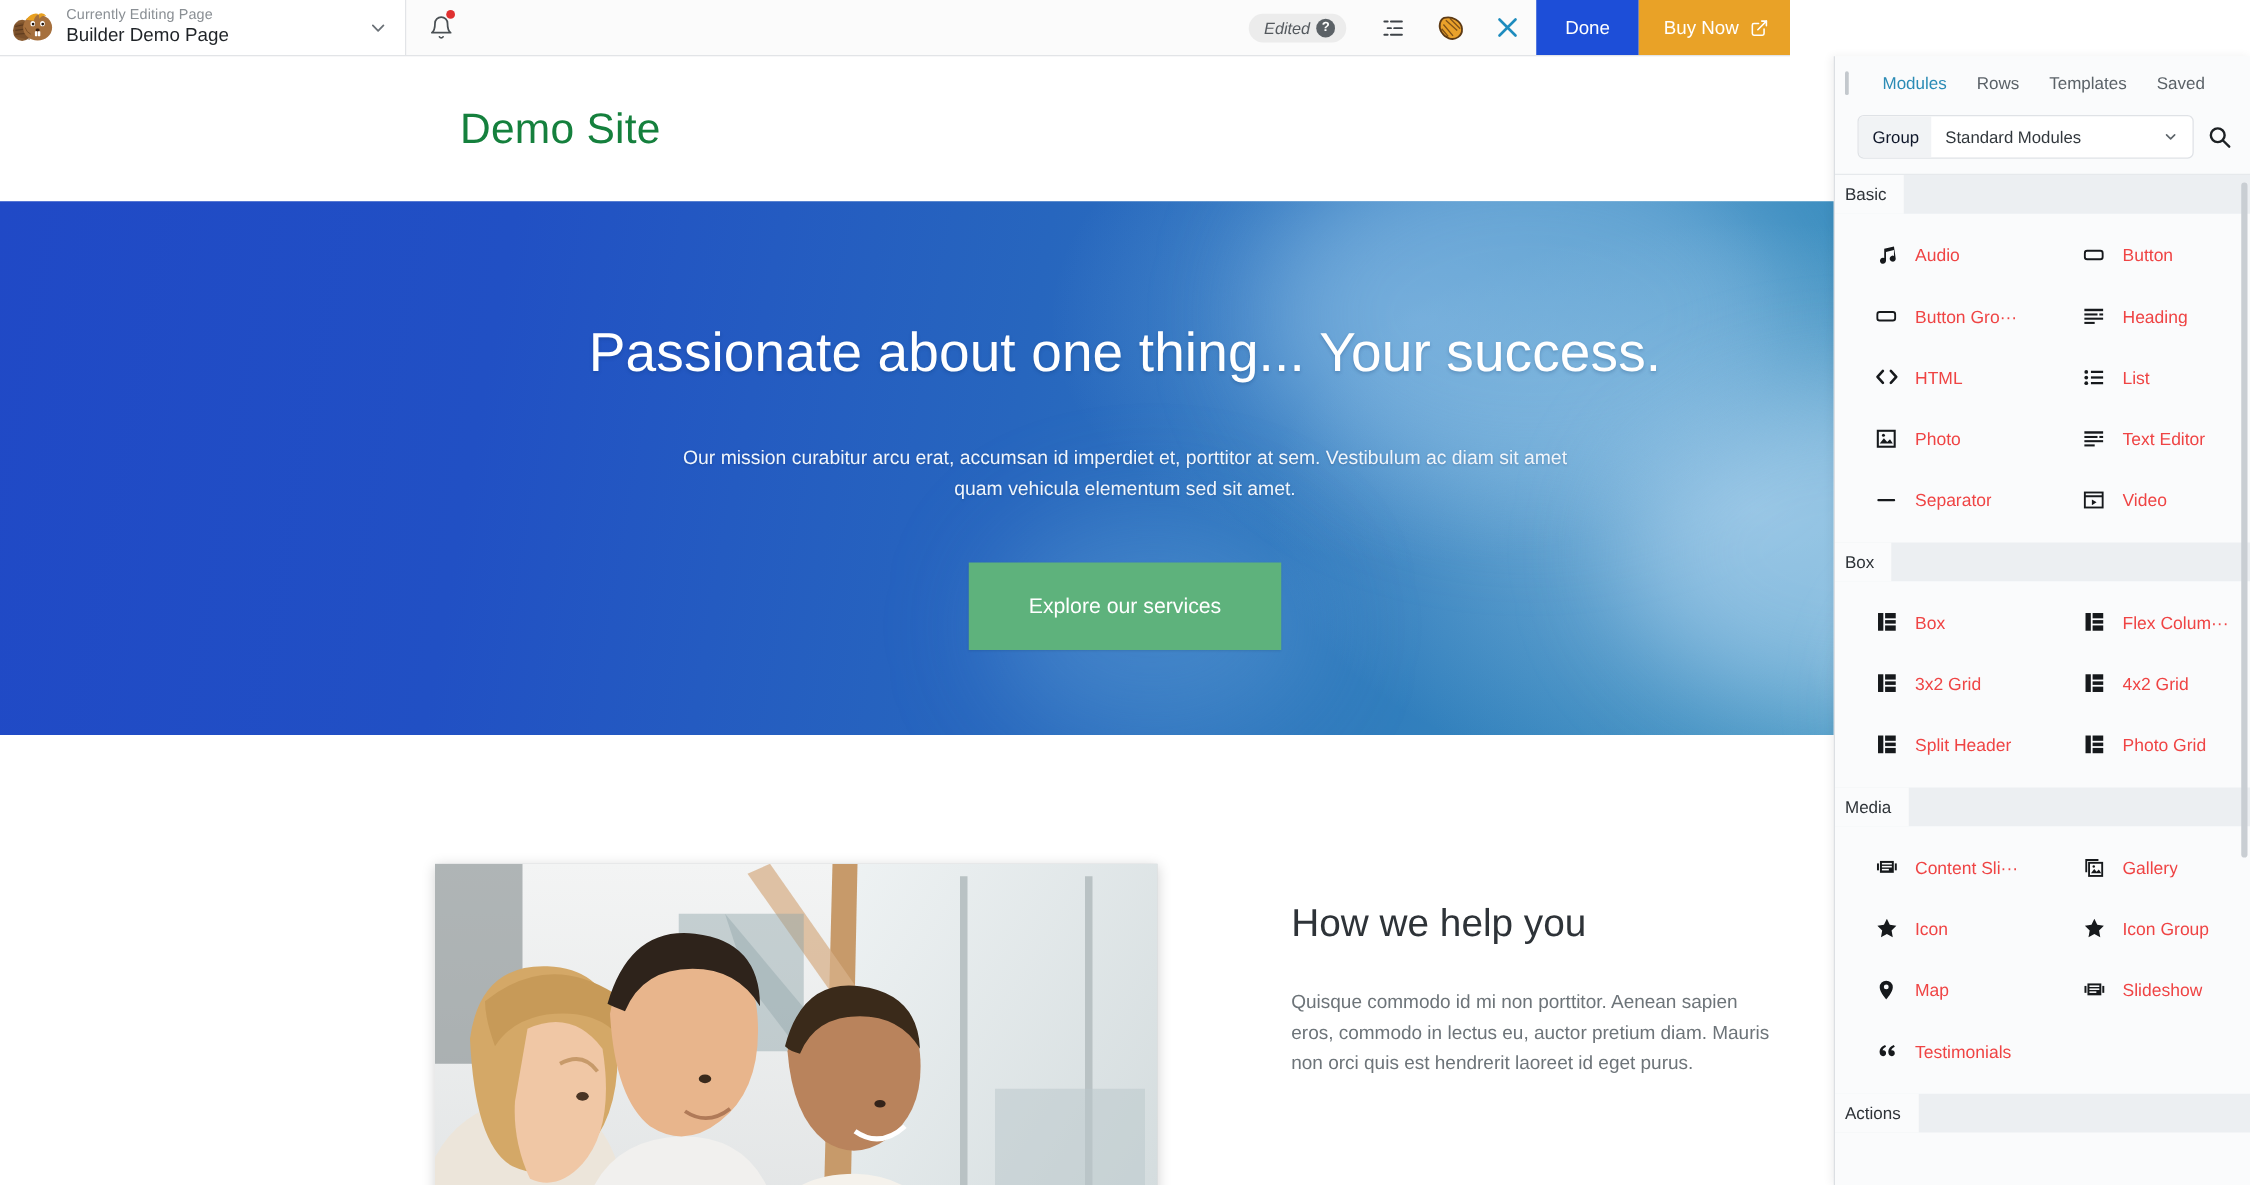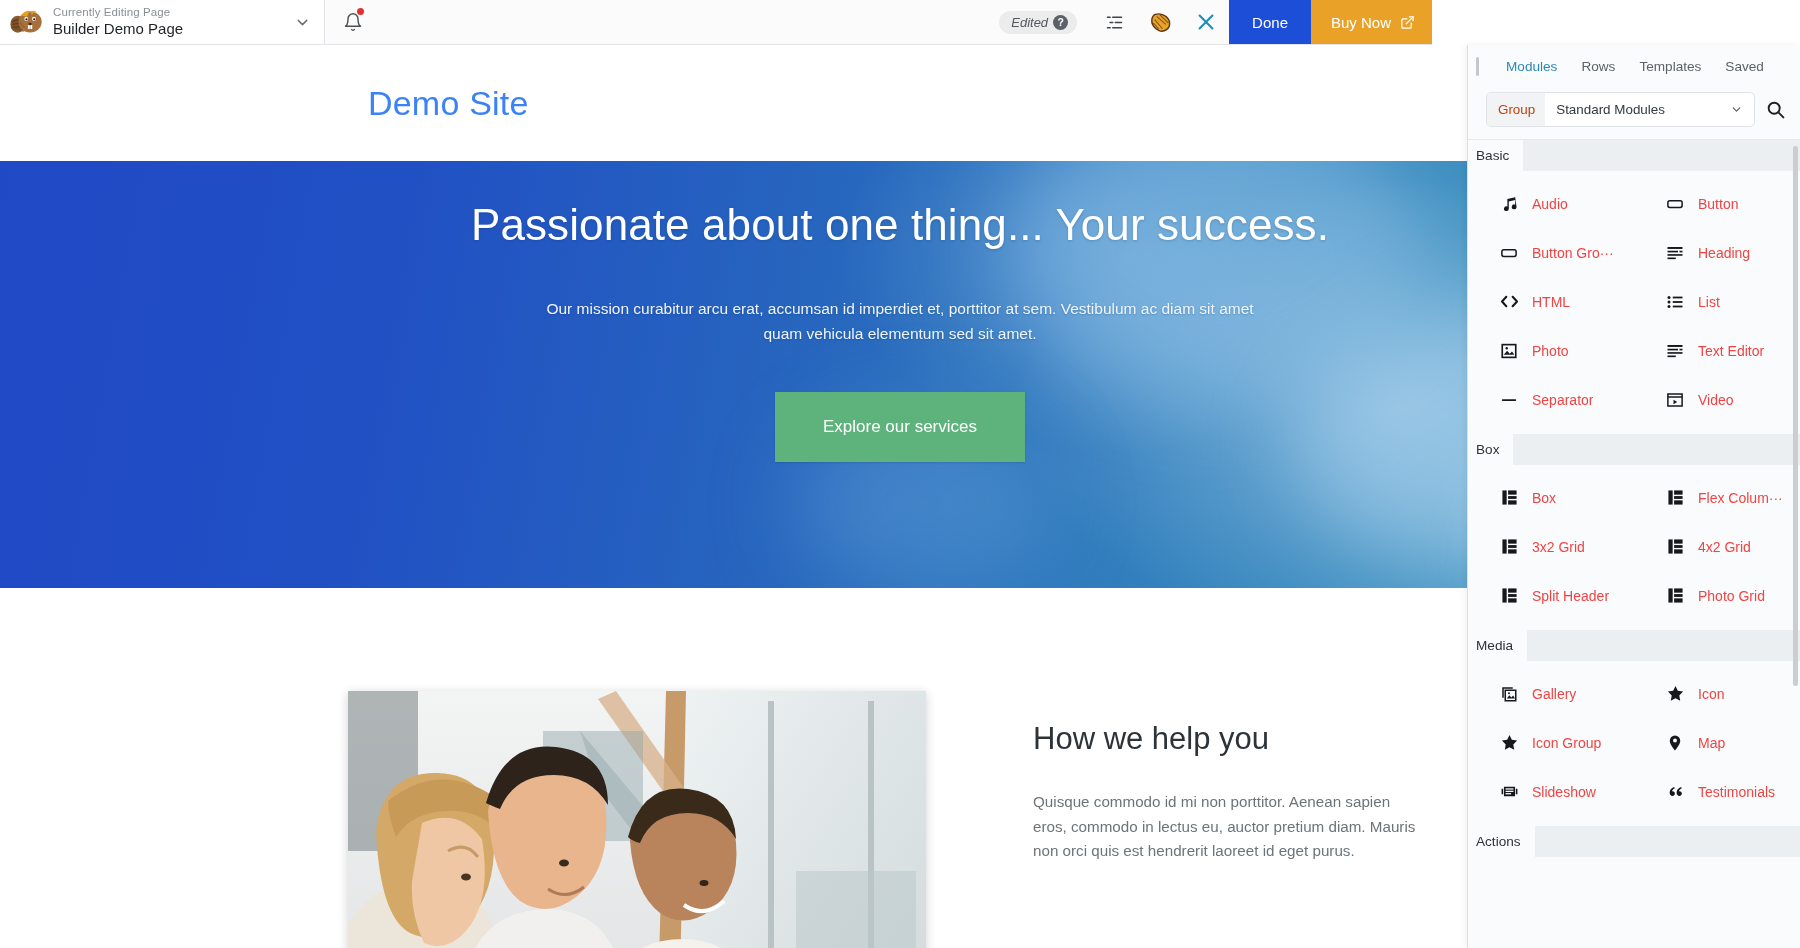--- a/index.html
+++ b/index.html
@@ -89,21 +89,21 @@
   #canvas {
     position: absolute; top: 45px; left: 0;
     width: 1800px; height: 903px;
     background: #fff; overflow: hidden;
   }
   .site-header {
     height: 116px; display: flex; align-items: center;
     padding: 0 47px 0 0; background: #fff;
   }
   .site-title {
-    font-size: 34px; color: #3b82f6; font-weight: normal;
+    font-size: 34px; color: #15803d; font-weight: normal;
     margin-left: 368px; letter-spacing: .2px;
   }
   .site-nav { margin-left: auto; display: flex; align-items: center; gap: 26px; padding-right: 130px;}
   .nav-link { font-size: 16.5px; color: #2d6fb6; cursor: pointer; }
   .nav-search { color: #2272c0; display: flex; align-items: center; cursor: pointer; }
 
   
   .hero {
     position: relative; height: 427px;
     background:
@@ -113,21 +113,21 @@
       linear-gradient(100deg, #2049c6 0%, #2150c4 22%, #2766be 45%, #3280bd 65%, #3f92c0 82%, #4c9ec4 100%);
     overflow: hidden;
   }
   .hero-blob {
     position: absolute; border-radius: 50%;
     filter: blur(42px); pointer-events: none;
   }
   .hero-inner {
     position: relative; z-index: 2;
     width: 1470px; margin: 0 auto;
-    padding-top: 39px; text-align: center;
+    padding-top: 97px; text-align: center;
   }
   .hero-h1 {
     font-size: 44px; color: #fff; font-weight: normal;
     letter-spacing: .1px; text-shadow: 0 1px 3px rgba(0,40,90,.22);
   }
   .hero-sub {
     margin: 47px auto 0; max-width: 710px;
     font-size: 15.5px; line-height: 1.6; color: #f0f5fb;
     text-shadow: 0 1px 2px rgba(0,40,90,.25);
   }
@@ -185,21 +185,21 @@
   .panel-filter {
     display: flex; align-items: center; gap: 10px;
     padding: 4px 12px 12px 18px;
   }
   .group-select {
     flex: 1 1 auto; display: flex; align-items: center;
     height: 35px; border: 1px solid #dfe2e6; border-radius: 5px;
     background: #fff; overflow: hidden;
   }
   .group-label {
-    font-size: 13.4px; color: #c2410c; background: #f1f3f5;
+    font-size: 13.4px; color: #0f172a; background: #f1f3f5;
     height: 100%; display: flex; align-items: center; padding: 0 10px 0 11px;
   }
   .group-value {
     flex: 1 1 auto; font-size: 13.4px; color: #32383d; padding-left: 11px;
   }
   .group-caret { padding-right: 11px; color: #5e656b; display:flex; }
   .panel-search { color: #1d2124; display: flex; cursor: pointer; padding-right: 2px;}
 
   .panel-scroll {
     flex: 1 1 auto; overflow: hidden; position: relative;
@@ -627,64 +627,77 @@
       </div>
     </div>
 
     <div class="sec-head">
       <span class="name">Media</span>
       <span class="fill"></span>
     </div>
     <div class="mod-grid">
       <div class="mod">
         <span class="mi">
-            <svg width="18" height="18" viewBox="0 0 24 24" fill="none" stroke="currentColor" stroke-width="2">
-              <rect x="7" y="7" width="14" height="14"></rect>
-              <path d="M4 17 V4 h13"></path>
-              <path d="M9 18 l3.5 -4.5 l2.5 3 l2.5 -2.5 l2.5 4 z" fill="currentColor" stroke="none"></path>
-              <circle cx="12" cy="11" r="1.3" fill="currentColor" stroke="none"></circle>
-            </svg>
-          </span>
-        <span class="ml">Gallery</span>
-      </div>
-      <div class="mod">
-        <span class="mi">
-            <svg width="19" height="19" viewBox="0 0 24 24" fill="currentColor">
-              <path d="M12 2.4 l2.95 6.25 l6.65 .95 l-4.85 4.8 l1.2 6.9 l-5.95 -3.3 l-5.95 3.3 l1.2 -6.9 l-4.85 -4.8 l6.65 -.95 z"></path>
-            </svg>
-          </span>
-        <span class="ml">Icon</span>
-      </div>
-      <div class="mod">
-        <span class="mi">
-            <svg width="19" height="19" viewBox="0 0 24 24" fill="currentColor">
-              <path d="M12 2.4 l2.95 6.25 l6.65 .95 l-4.85 4.8 l1.2 6.9 l-5.95 -3.3 l-5.95 3.3 l1.2 -6.9 l-4.85 -4.8 l6.65 -.95 z"></path>
-            </svg>
-          </span>
-        <span class="ml">Icon Group</span>
-      </div>
-      <div class="mod">
-        <span class="mi">
-            <svg width="18" height="18" viewBox="0 0 24 24" fill="currentColor">
-              <path d="M12 2 a7 7 0 0 0 -7 7 c0 5.2 7 13 7 13 s7 -7.8 7 -13 a7 7 0 0 0 -7 -7 z m0 9.3 a2.6 2.6 0 1 1 0 -5.2 a2.6 2.6 0 0 1 0 5.2 z"></path>
-            </svg>
-          </span>
-        <span class="ml">Map</span>
-      </div>
-      <div class="mod">
-        <span class="mi">
             <svg width="19" height="19" viewBox="0 0 24 24" fill="currentColor">
               <rect x="5" y="6" width="14" height="12"></rect>
               <rect x="2" y="8.5" width="2" height="7"></rect>
               <rect x="20" y="8.5" width="2" height="7"></rect>
               <rect x="7" y="8" width="10" height="1.6" fill="#fafbfc"></rect>
               <rect x="7" y="11" width="10" height="1.6" fill="#fafbfc"></rect>
               <rect x="7" y="14" width="7" height="1.6" fill="#fafbfc"></rect>
             </svg>
           </span>
+        <span class="ml">Content Sli···</span>
+      </div>
+      <div class="mod">
+        <span class="mi">
+            <svg width="18" height="18" viewBox="0 0 24 24" fill="none" stroke="currentColor" stroke-width="2">
+              <rect x="7" y="7" width="14" height="14"></rect>
+              <path d="M4 17 V4 h13"></path>
+              <path d="M9 18 l3.5 -4.5 l2.5 3 l2.5 -2.5 l2.5 4 z" fill="currentColor" stroke="none"></path>
+              <circle cx="12" cy="11" r="1.3" fill="currentColor" stroke="none"></circle>
+            </svg>
+          </span>
+        <span class="ml">Gallery</span>
+      </div>
+      <div class="mod">
+        <span class="mi">
+            <svg width="19" height="19" viewBox="0 0 24 24" fill="currentColor">
+              <path d="M12 2.4 l2.95 6.25 l6.65 .95 l-4.85 4.8 l1.2 6.9 l-5.95 -3.3 l-5.95 3.3 l1.2 -6.9 l-4.85 -4.8 l6.65 -.95 z"></path>
+            </svg>
+          </span>
+        <span class="ml">Icon</span>
+      </div>
+      <div class="mod">
+        <span class="mi">
+            <svg width="19" height="19" viewBox="0 0 24 24" fill="currentColor">
+              <path d="M12 2.4 l2.95 6.25 l6.65 .95 l-4.85 4.8 l1.2 6.9 l-5.95 -3.3 l-5.95 3.3 l1.2 -6.9 l-4.85 -4.8 l6.65 -.95 z"></path>
+            </svg>
+          </span>
+        <span class="ml">Icon Group</span>
+      </div>
+      <div class="mod">
+        <span class="mi">
+            <svg width="18" height="18" viewBox="0 0 24 24" fill="currentColor">
+              <path d="M12 2 a7 7 0 0 0 -7 7 c0 5.2 7 13 7 13 s7 -7.8 7 -13 a7 7 0 0 0 -7 -7 z m0 9.3 a2.6 2.6 0 1 1 0 -5.2 a2.6 2.6 0 0 1 0 5.2 z"></path>
+            </svg>
+          </span>
+        <span class="ml">Map</span>
+      </div>
+      <div class="mod">
+        <span class="mi">
+            <svg width="19" height="19" viewBox="0 0 24 24" fill="currentColor">
+              <rect x="5" y="6" width="14" height="12"></rect>
+              <rect x="2" y="8.5" width="2" height="7"></rect>
+              <rect x="20" y="8.5" width="2" height="7"></rect>
+              <rect x="7" y="8" width="10" height="1.6" fill="#fafbfc"></rect>
+              <rect x="7" y="11" width="10" height="1.6" fill="#fafbfc"></rect>
+              <rect x="7" y="14" width="7" height="1.6" fill="#fafbfc"></rect>
+            </svg>
+          </span>
         <span class="ml">Slideshow</span>
       </div>
       <div class="mod">
         <span class="mi">
             <svg width="19" height="19" viewBox="0 0 24 24" fill="currentColor">
               <path d="M10.2 6.2 c-3.6 1.4 -5.6 4 -5.6 7 c0 2.7 1.5 4.4 3.5 4.4 c1.8 0 3.1 -1.3 3.1 -3 c0 -1.7 -1.2 -2.9 -2.8 -2.9 c-.3 0 -.6 0 -.8 .1 c.4 -1.6 1.8 -3 3.6 -3.8 z m8.8 0 c-3.6 1.4 -5.6 4 -5.6 7 c0 2.7 1.5 4.4 3.5 4.4 c1.8 0 3.1 -1.3 3.1 -3 c0 -1.7 -1.2 -2.9 -2.8 -2.9 c-.3 0 -.6 0 -.8 .1 c.4 -1.6 1.8 -3 3.6 -3.8 z"></path>
             </svg>
           </span>
         <span class="ml">Testimonials</span>
       </div>

